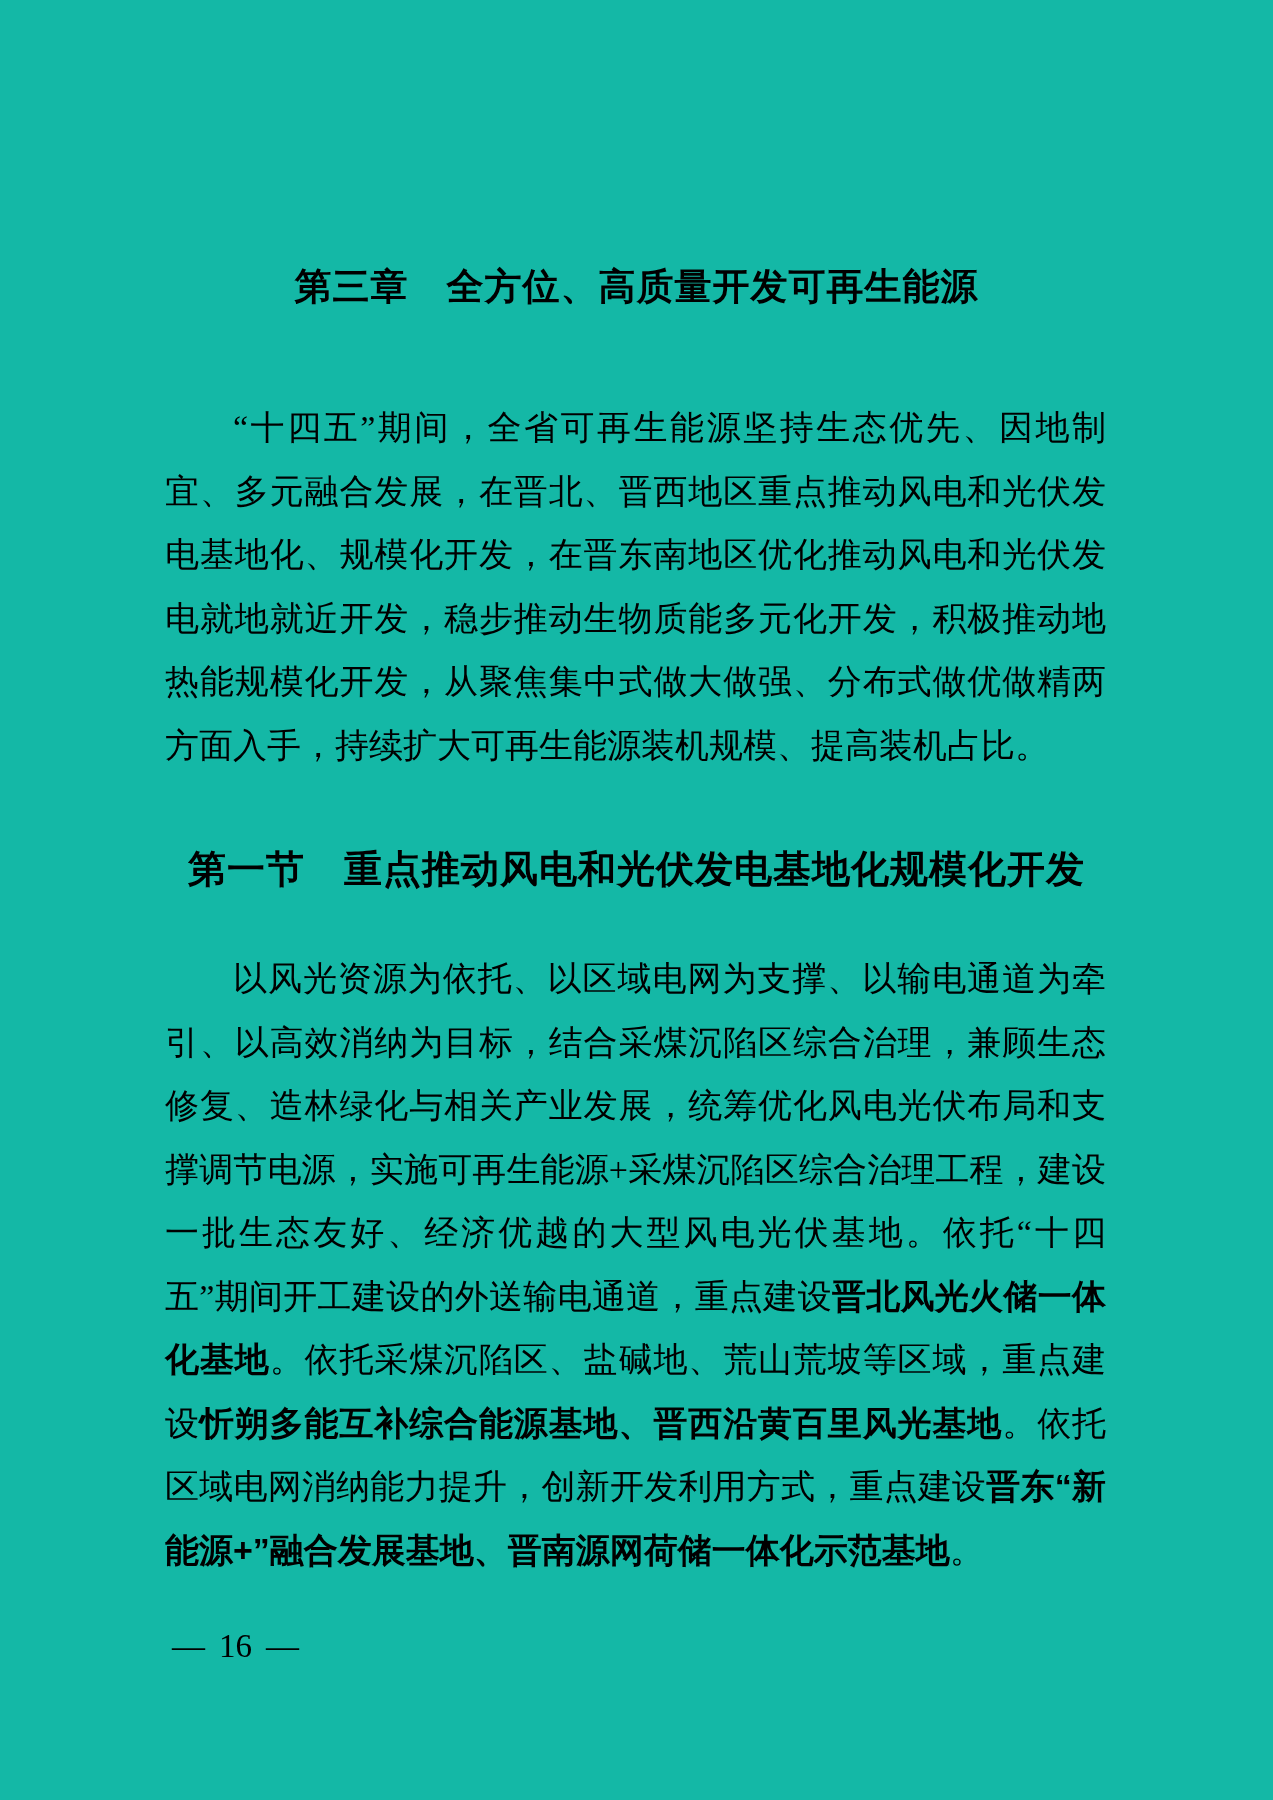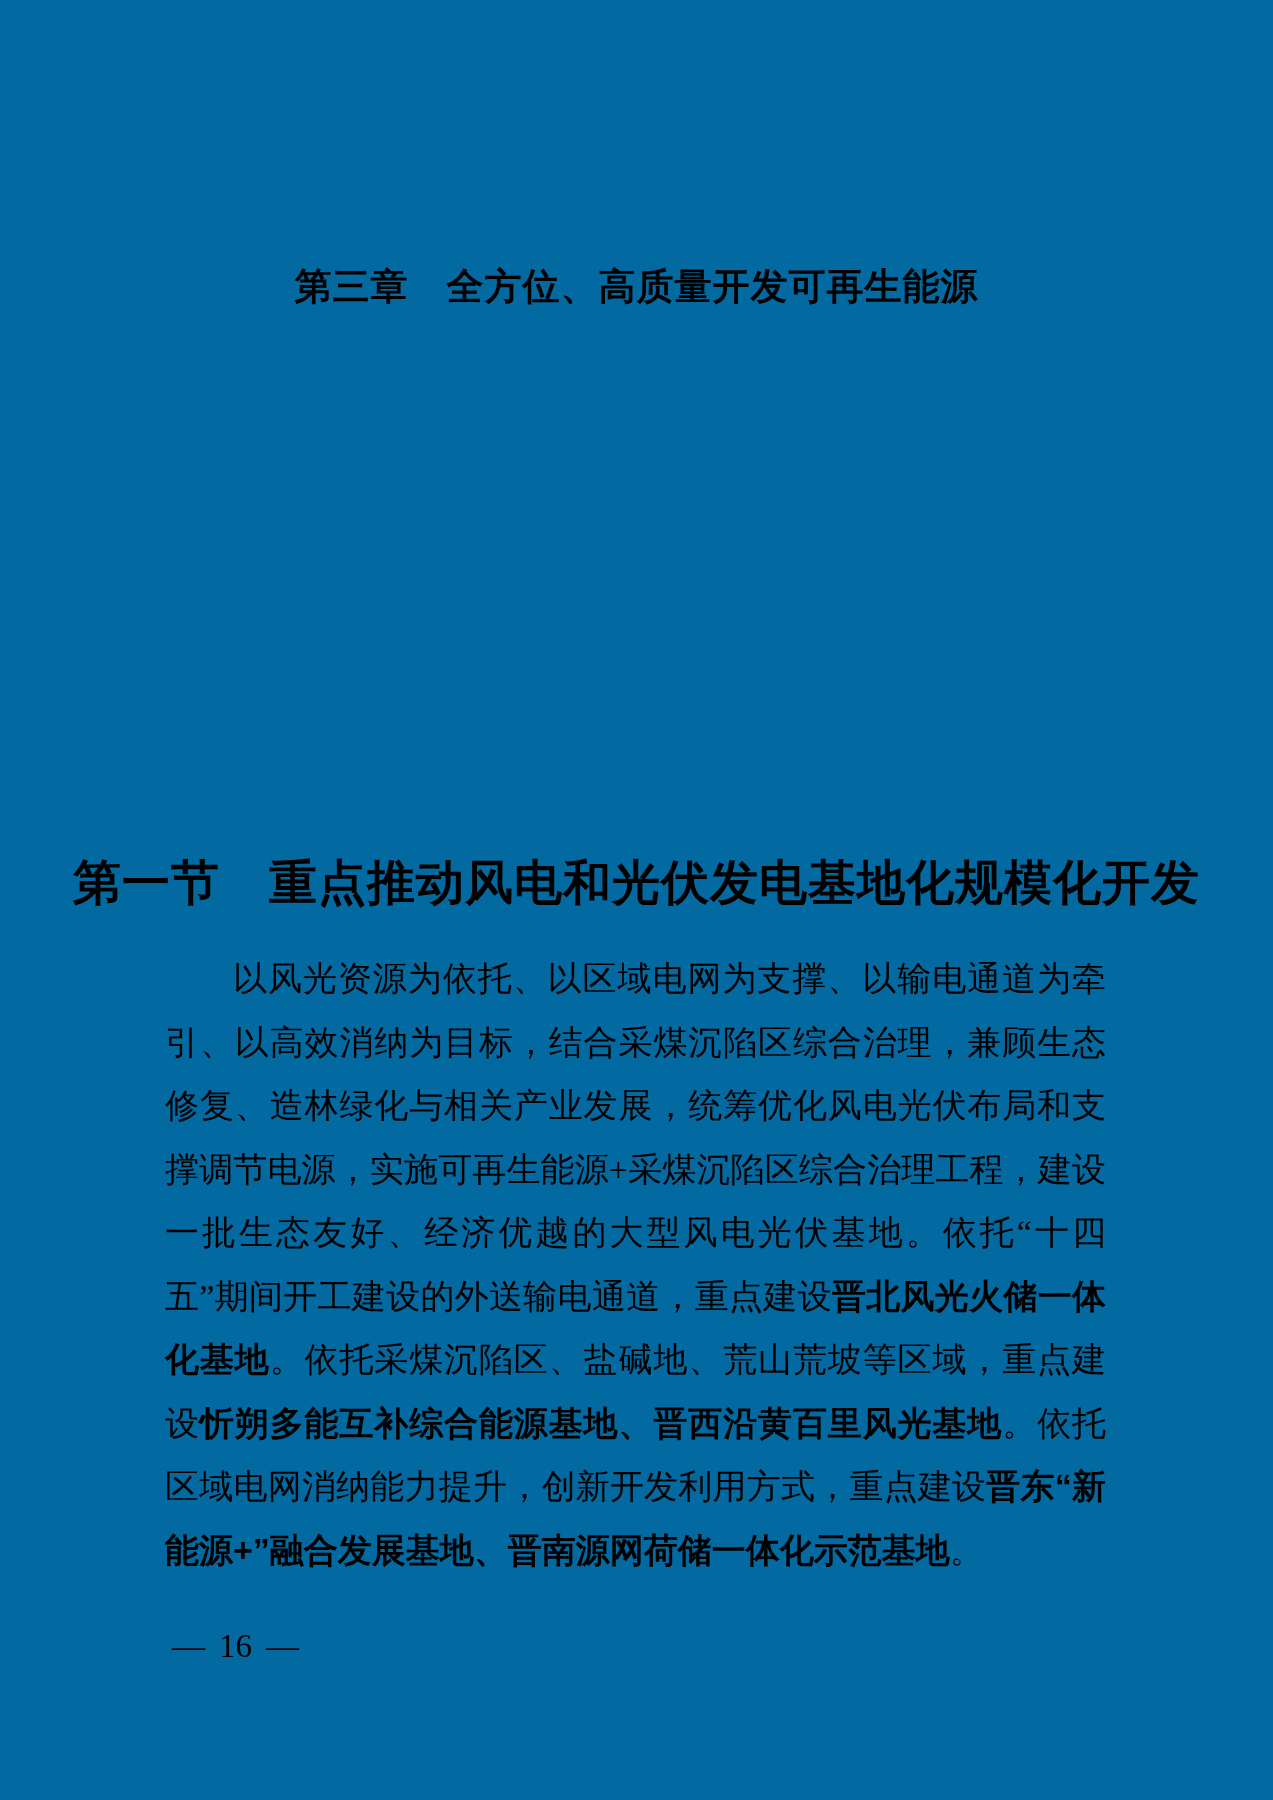--- a/index.html
+++ b/index.html
@@ -11,21 +11,21 @@
     width: 1273px;
     height: 1800px;
     position: relative;
     color: #000000;
     font-family: "Liberation Serif", serif;
     overflow: hidden;
   }
   .page {
     position: absolute;
     inset: 0;
-    background: #0369a1;
+    background: #14b8a6;
   }
   .chapter-heading {
     position: absolute;
     top: 243px;
     left: 0;
     width: 1273px;
     text-align: center;
     font-family: "Liberation Sans", sans-serif;
     font-weight: 700;
     font-size: 37px;
@@ -34,21 +34,21 @@
     white-space: nowrap;
   }
   .section-heading {
     position: absolute;
     top: 817px;
     left: 0;
     width: 1273px;
     text-align: center;
     font-family: "Liberation Serif", serif;
     font-weight: 700;
-    font-size: 48px;
+    font-size: 38px;
     line-height: 1.1;
     letter-spacing: 1px;
     white-space: nowrap;
   }
   .body-paragraph {
     position: absolute;
     left: 165px;
     width: 941px;
     font-size: 34px;
     line-height: 63.5px;
@@ -77,20 +77,21 @@
     margin: 0 14px;
   }
 </style>
 </head>
 <body>
 
 <div class="page">
 
   <h1 class="chapter-heading">第三章　全方位、高质量开发可再生能源</h1>
 
+  <p class="body-paragraph para-intro">“十四五”期间，全省可再生能源坚持生态优先、因地制宜、多元融合发展，在晋北、晋西地区重点推动风电和光伏发电基地化、规模化开发，在晋东南地区优化推动风电和光伏发电就地就近开发，稳步推动生物质能多元化开发，积极推动地热能规模化开发，从聚焦集中式做大做强、分布式做优做精两方面入手，持续扩大可再生能源装机规模、提高装机占比。</p>
 
   <h2 class="section-heading">第一节　重点推动风电和光伏发电基地化规模化开发</h2>
 
   <p class="body-paragraph para-body"><span>以风光资源为依托、以区域电网为支撑、以输电通道为牵引、以高效消纳为目标，结合采煤沉陷区综合治理，兼顾生态修复、造林绿化与相关产业发展，统筹优化风电光伏布局和支撑调节电源，实施可再生能源+采煤沉陷区综合治理工程，建设一批生态友好、经济优越的大型风电光伏基地。依托“十四五”期间开工建设的外送输电通道，重点建设</span><span class="seg-bold">晋北风光火储一体化基地</span><span>。依托采煤沉陷区、盐碱地、荒山荒坡等区域，重点建设</span><span class="seg-bold">忻朔多能互补综合能源基地、晋西沿黄百里风光基地</span><span>。依托区域电网消纳能力提升，创新开发利用方式，重点建设</span><span class="seg-bold">晋东“新能源+”融合发展基地、晋南源网荷储一体化示范基地</span><span>。</span></p>
 
   <div class="page-footer">
     <span class="footer-dash">—</span><span class="footer-num">16</span><span class="footer-dash">—</span>
   </div>
 
 </div>

